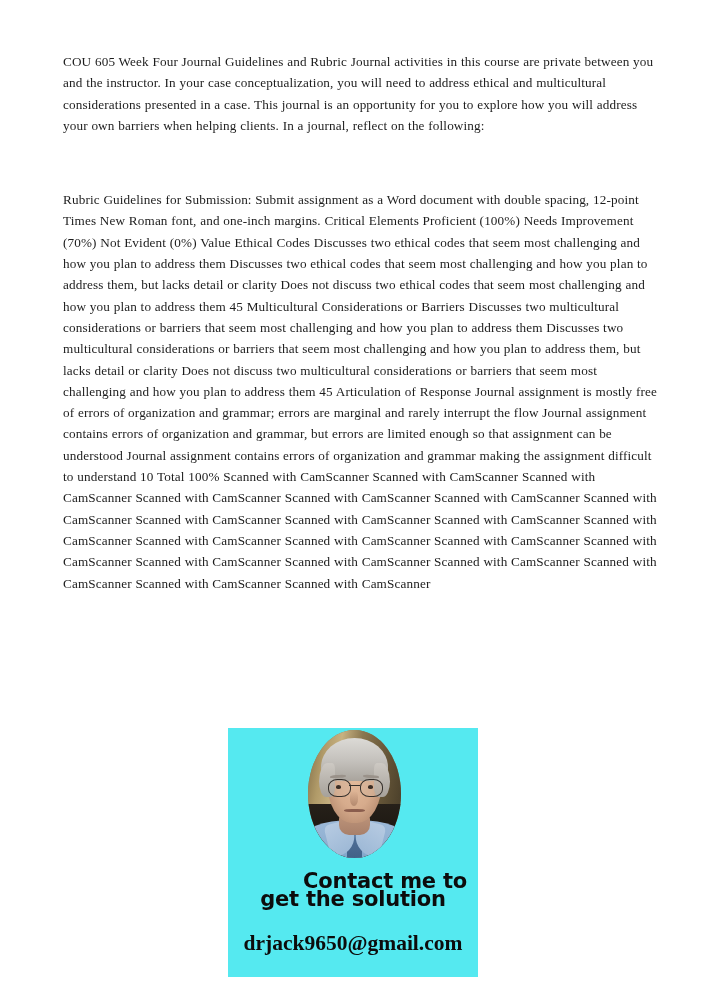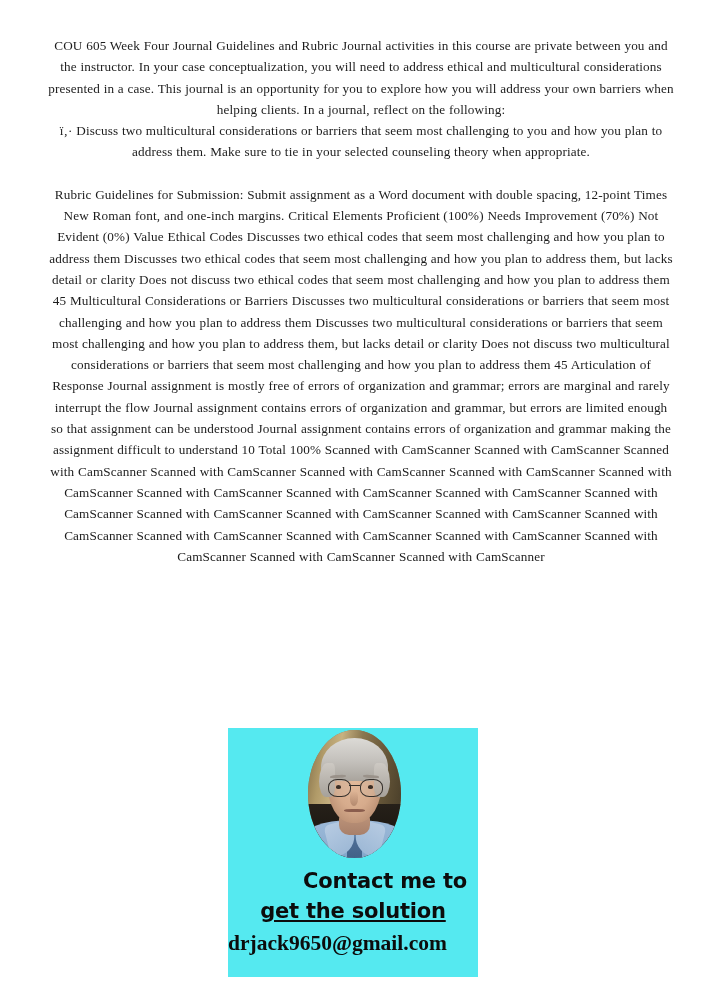--- a/index.html
+++ b/index.html
@@ -20,23 +20,23 @@
   
   #doc-body {
     position: absolute;
     left: 47px;
     top: 35px;
     width: 628px;
   }
   .doc-paragraph {
     font-size: 13.2px;
     line-height: 21.3px;
-    text-align: center;
+    text-align: left;
     color: #1c1c1c;
-    margin: 0;
+    margin: 16px;
     letter-spacing: 0.01em;
     word-spacing: 0.02em;
   }
   .para-gap {
     height: 21px;
   }
   .bullet-mark {
     font-family: "Liberation Serif", "DejaVu Serif", serif;
   }
 
@@ -174,42 +174,42 @@
     width: 100%;
     text-align: center;
     font-family: "DejaVu Sans", "Liberation Sans", sans-serif;
     font-weight: bold;
     font-size: 21px;
     line-height: 30px;
     color: #0c0c0c;
     letter-spacing: -0.01em;
   }
   #card-heading-line1 { top: 138px; padding-left: 32px; }
-  #card-heading-line2 { top: 168px; text-decoration: underline; }
+  #card-heading-line2 { top: 156px; }
   #card-email {
     position: absolute;
     left: 0;
     top: 202px;
     width: 100%;
+    text-align: center;
     font-family: "Liberation Serif", "DejaVu Serif", serif;
     font-weight: bold;
     font-size: 21.5px;
     line-height: 26px;
     color: #0c0c0c;
   }
 </style>
 </head>
 <body>
 
 <div id="doc-body">
 
   <p class="doc-paragraph">COU 605 Week Four Journal Guidelines and Rubric Journal activities in this course are private between you and the instructor. In your case conceptualization, you will need to address ethical and multicultural considerations presented in a case. This journal is an opportunity for you to explore how you will address your own barriers when helping clients. In a journal, reflect on the following:</p>
 
 
-  <p class="doc-paragraph"><span class="bullet-mark">ï‚·</span> <span>Discuss two multicultural considerations or barriers that seem most challenging to you and how you plan to address them. Make sure to tie in your selected counseling theory when appropriate.</span></p>
 
   <div class="para-gap"></div>
 
   <p class="doc-paragraph">Rubric Guidelines for Submission: Submit assignment as a Word document with double spacing, 12-point Times New Roman font, and one-inch margins. Critical Elements Proficient (100%) Needs Improvement (70%) Not Evident (0%) Value Ethical Codes Discusses two ethical codes that seem most challenging and how you plan to address them Discusses two ethical codes that seem most challenging and how you plan to address them, but lacks detail or clarity Does not discuss two ethical codes that seem most challenging and how you plan to address them 45 Multicultural Considerations or Barriers Discusses two multicultural considerations or barriers that seem most challenging and how you plan to address them Discusses two multicultural considerations or barriers that seem most challenging and how you plan to address them, but lacks detail or clarity Does not discuss two multicultural considerations or barriers that seem most challenging and how you plan to address them 45 Articulation of Response Journal assignment is mostly free of errors of organization and grammar; errors are marginal and rarely interrupt the flow Journal assignment contains errors of organization and grammar, but errors are limited enough so that assignment can be understood Journal assignment contains errors of organization and grammar making the assignment difficult to understand 10 Total 100% Scanned with CamScanner Scanned with CamScanner Scanned with CamScanner Scanned with CamScanner Scanned with CamScanner Scanned with CamScanner Scanned with CamScanner Scanned with CamScanner Scanned with CamScanner Scanned with CamScanner Scanned with CamScanner Scanned with CamScanner Scanned with CamScanner Scanned with CamScanner Scanned with CamScanner Scanned with CamScanner Scanned with CamScanner Scanned with CamScanner Scanned with CamScanner Scanned with CamScanner Scanned with CamScanner</p>
 </div>
 
 <div id="contact-card" style="background: rgb(85, 233, 240);">
 
   <div id="portrait">
     <div class="ph-layer ph-bg-wood"></div>

